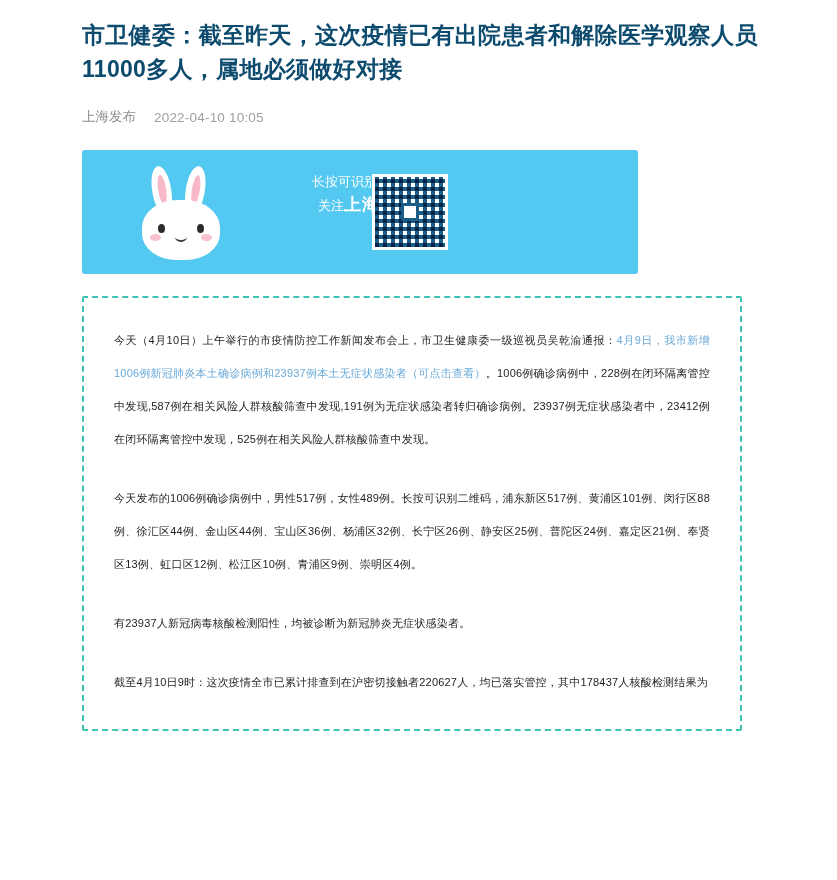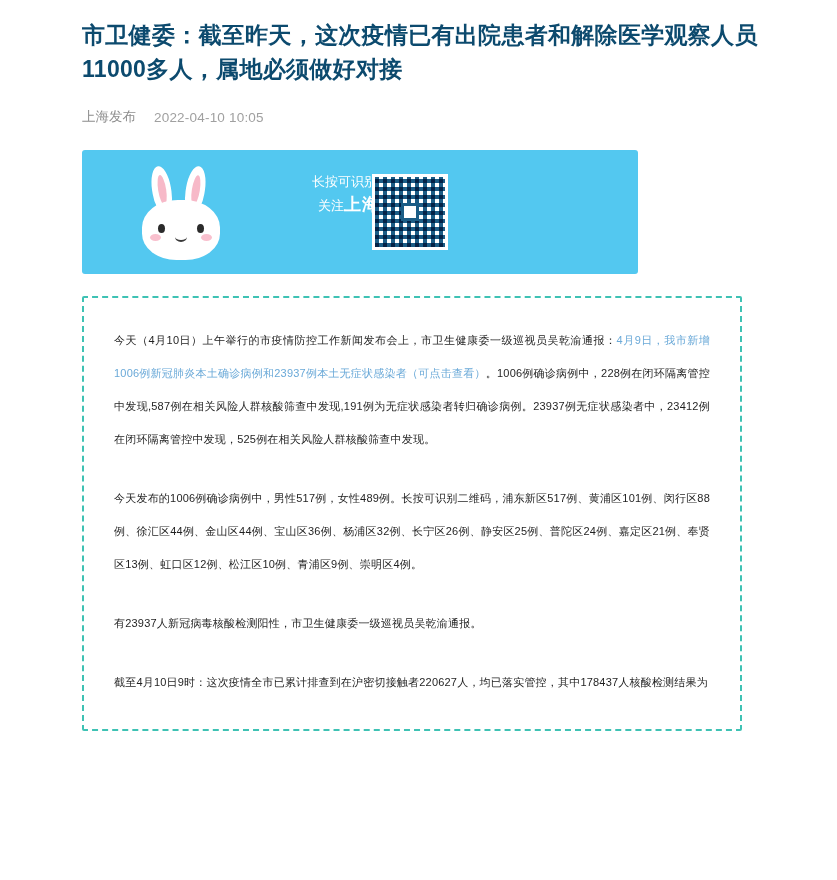--- a/index.html
+++ b/index.html
@@ -211,18 +211,18 @@
         <div class="l2">
           <span>关注</span><span class="brand">上海发布</span>
         </div>
       </div>
       <div class="qr"></div>
     </div>
 
     <div class="body-box">
         <p><span>今天（4月10日）上午举行的市疫情防控工作新闻发布会上，市卫生健康委一级巡视员吴乾渝通报：</span><span class="link">4月9日，我市新增1006例新冠肺炎本土确诊病例和23937例本土无症状感染者（可点击查看）</span><span>。1006例确诊病例中，228例在闭环隔离管控中发现,587例在相关风险人群核酸筛查中发现,191例为无症状感染者转归确诊病例。23937例无症状感染者中，23412例在闭环隔离管控中发现，525例在相关风险人群核酸筛查中发现。</span></p>
         <p><span>今天发布的1006例确诊病例中，男性517例，女性489例。长按可识别二维码，浦东新区517例、黄浦区101例、闵行区88例、徐汇区44例、金山区44例、宝山区36例、杨浦区32例、长宁区26例、静安区25例、普陀区24例、嘉定区21例、奉贤区13例、虹口区12例、松江区10例、青浦区9例、崇明区4例。</span></p>
-        <p><span>有23937人新冠病毒核酸检测阳性，市卫生健康委一级巡视员吴乾渝通报。</span></p>
+        <p><span>有23937人新冠病毒核酸检测阳性，均被诊断为新冠肺炎无症状感染者。</span></p>
         <p><span>截至4月10日9时：这次疫情全市已累计排查到在沪密切接触者220627人，均已落实管控，其中178437人核酸检测结果为</span></p>
       </div>
 
   </div>
 </div>
 
 </body></html>

